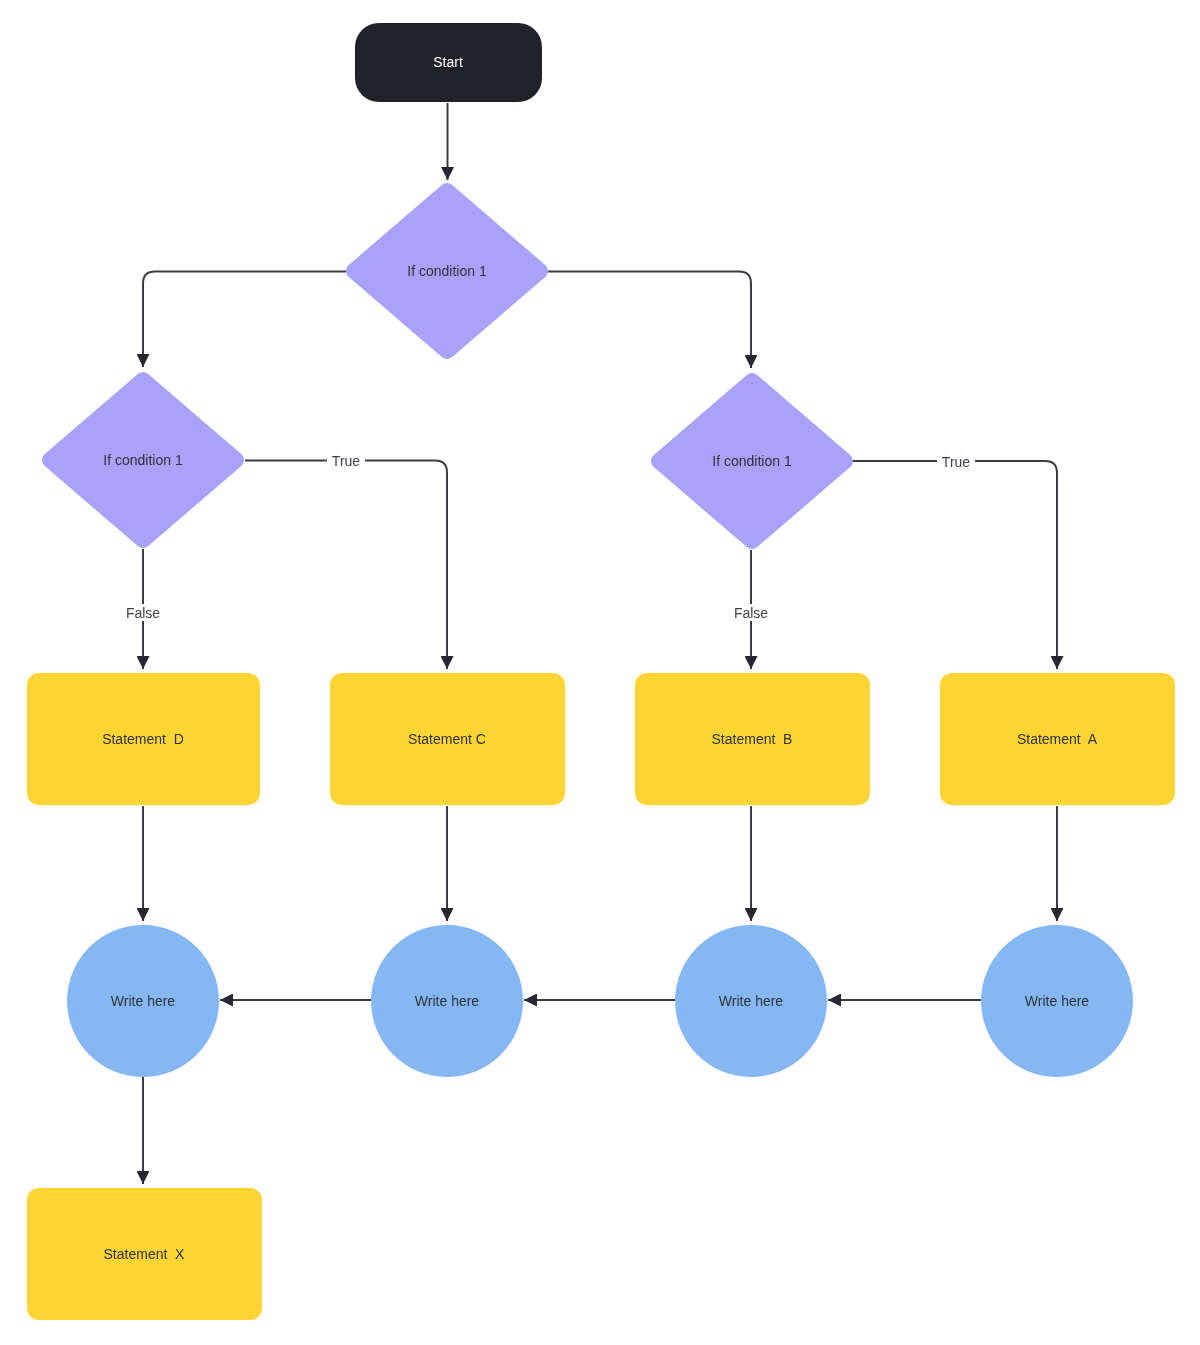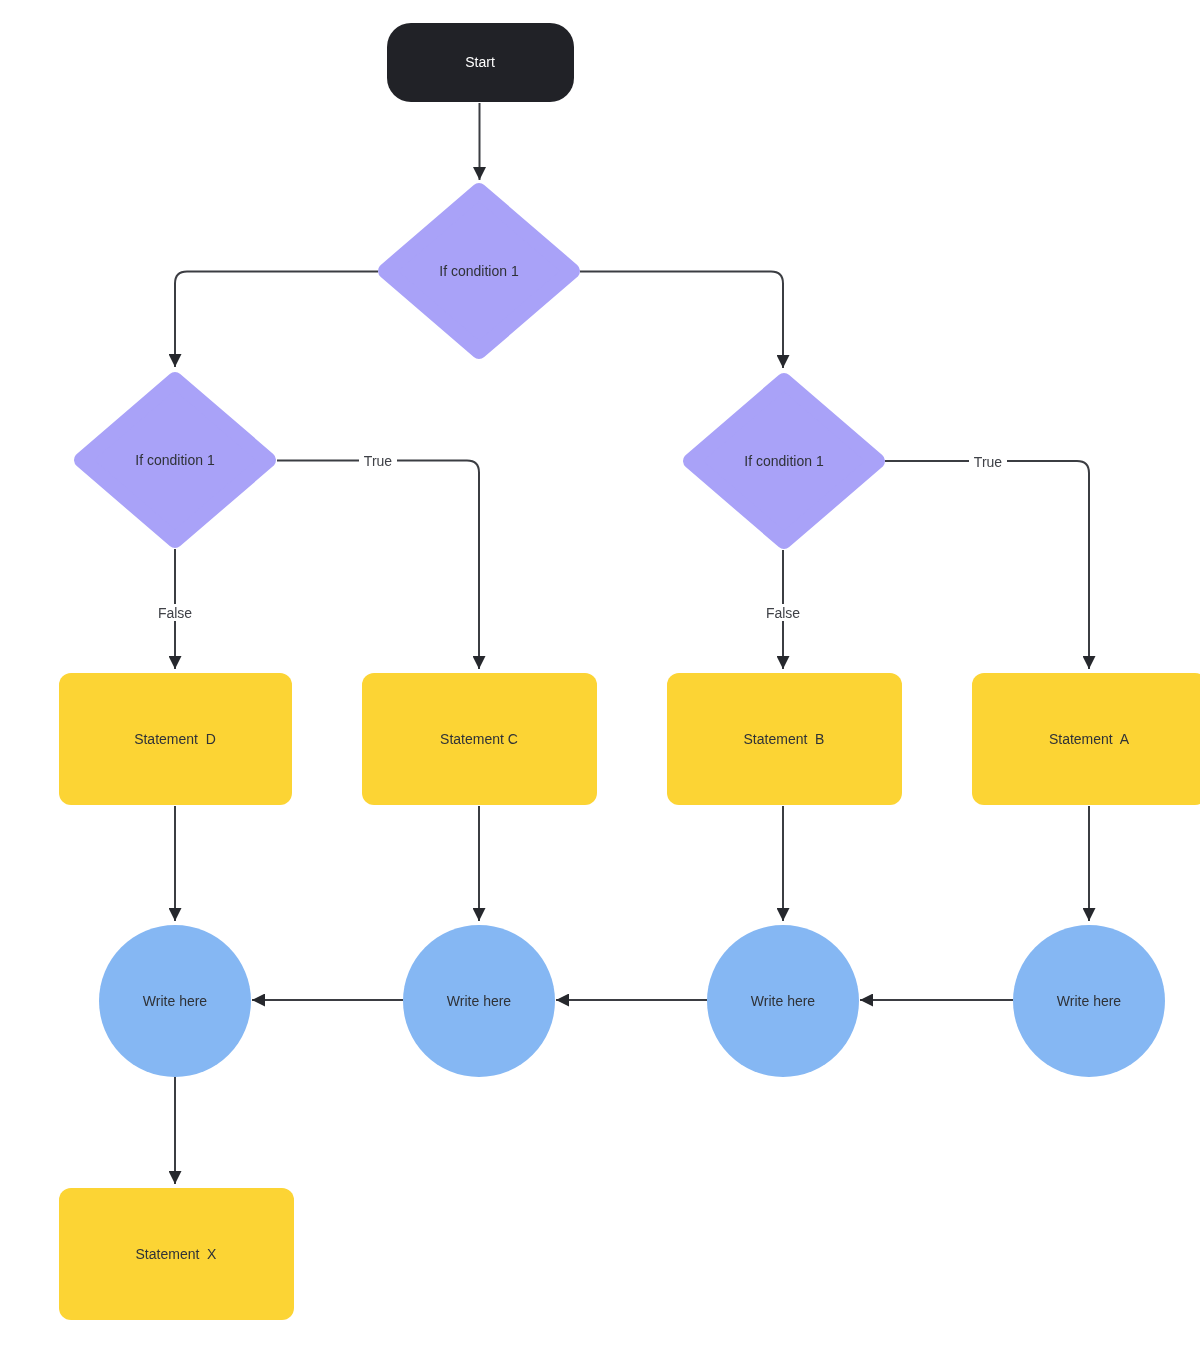--- a/index.html
+++ b/index.html
@@ -5,21 +5,20 @@
   html, body {
     margin: 0;
     padding: 0;
     background: var(--color-background, #ffffff);
   }
   .canvas {
     width: 1004px;
     height: 1345px;
     position: relative;
     background: var(--color-background, #ffffff);
-    padding-left: 32px;
   }
   svg { display: block; }
   svg text {
     font-family: "Liberation Sans", sans-serif;
     white-space: pre;
   }
   .edge {
     fill: none;
     stroke: var(--color-edge-line, #3b3d42);
     stroke-width: 2;

